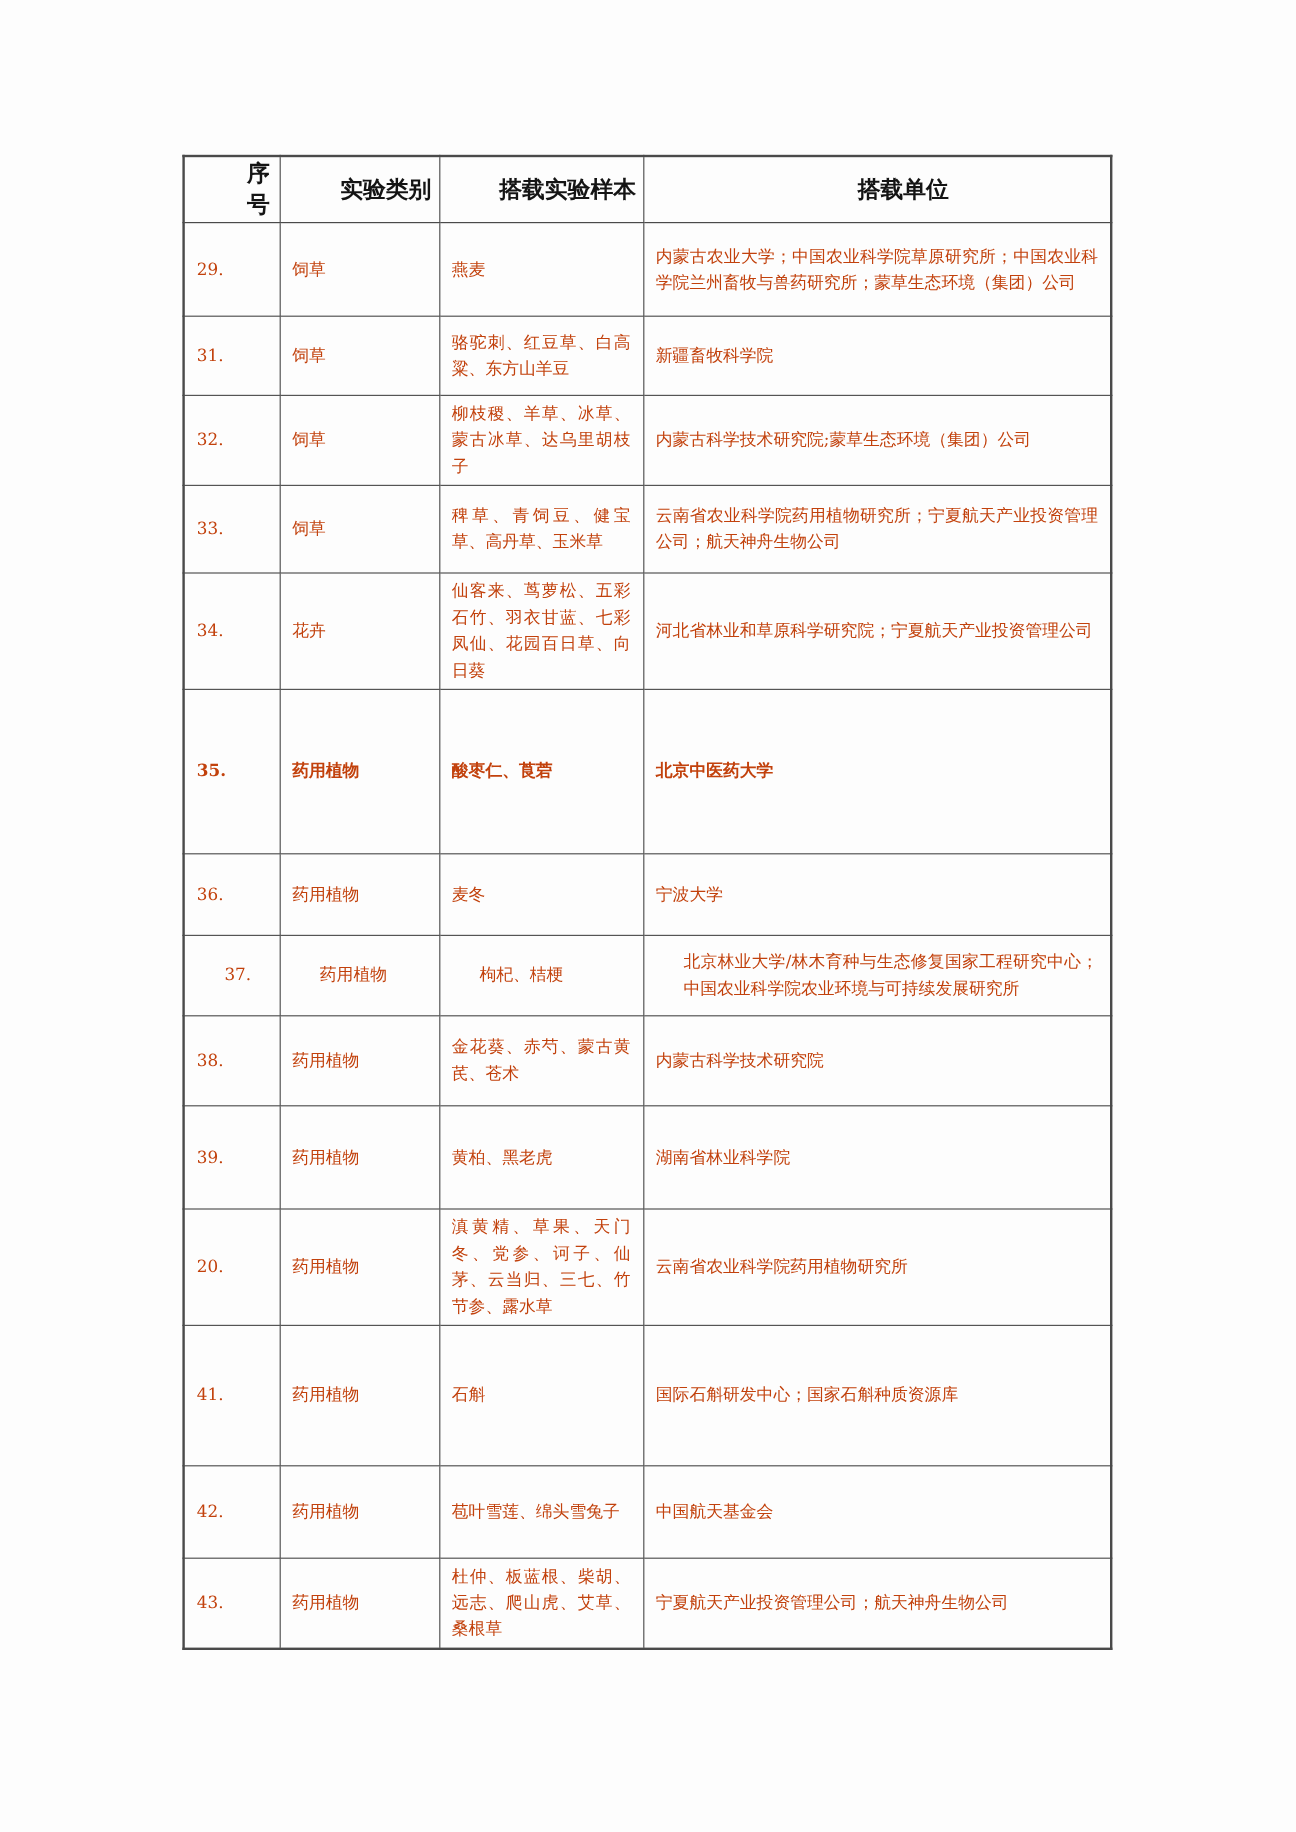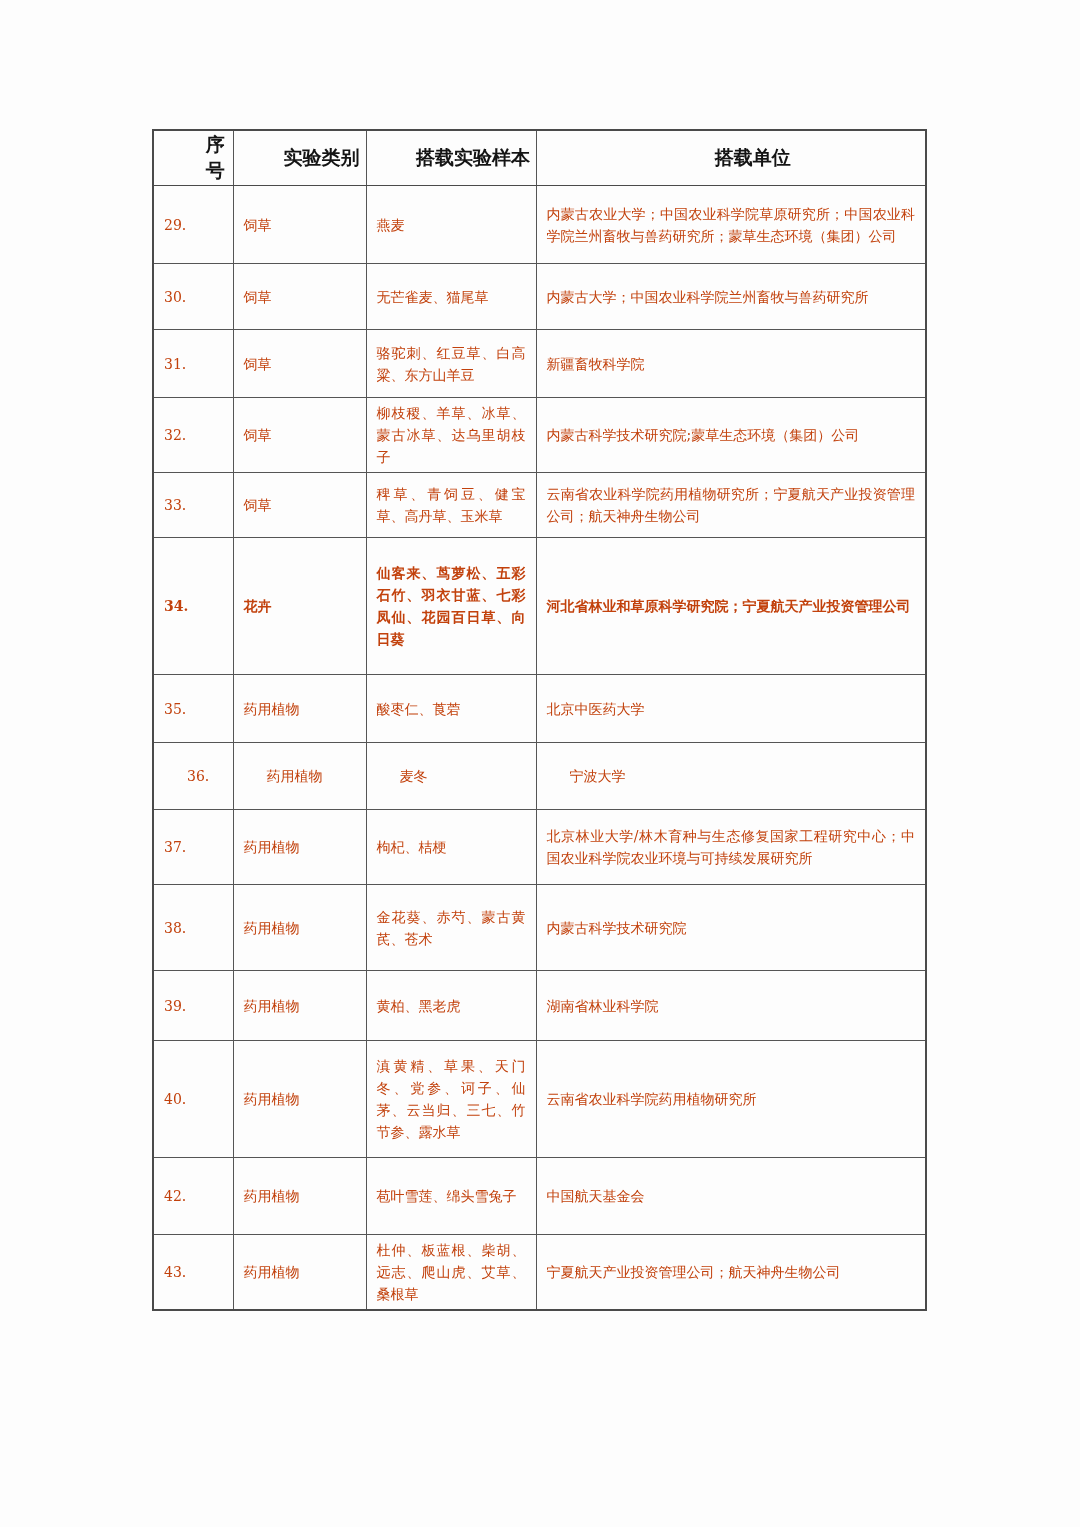--- a/index.html
+++ b/index.html
@@ -91,26 +91,20 @@
       </tr>
     </thead>
     <tbody>
       <tr>
         <td class="no-cell">29.</td>
         <td class="cat-cell">饲草</td>
         <td class="sample-cell">燕麦</td>
         <td class="unit-cell">内蒙古农业大学；中国农业科学院草原研究所；中国农业科学院兰州畜牧与兽药研究所；蒙草生态环境（集团）公司</td>
       </tr>
       <tr>
-        <td class="no-cell">30.</td>
-        <td class="cat-cell">饲草</td>
-        <td class="sample-cell">无芒雀麦、猫尾草</td>
-        <td class="unit-cell">内蒙古大学；中国农业科学院兰州畜牧与兽药研究所</td>
-      </tr>
-      <tr>
         <td class="no-cell">31.</td>
         <td class="cat-cell">饲草</td>
         <td class="sample-cell">骆驼刺、红豆草、白高粱、东方山羊豆</td>
         <td class="unit-cell">新疆畜牧科学院</td>
       </tr>
       <tr>
         <td class="no-cell">32.</td>
         <td class="cat-cell">饲草</td>
         <td class="sample-cell">柳枝稷、羊草、冰草、蒙古冰草、达乌里胡枝子</td>
         <td class="unit-cell">内蒙古科学技术研究院;蒙草生态环境（集团）公司</td>
@@ -151,24 +145,30 @@
         <td class="sample-cell">金花葵、赤芍、蒙古黄芪、苍术</td>
         <td class="unit-cell">内蒙古科学技术研究院</td>
       </tr>
       <tr>
         <td class="no-cell">39.</td>
         <td class="cat-cell">药用植物</td>
         <td class="sample-cell">黄柏、黑老虎</td>
         <td class="unit-cell">湖南省林业科学院</td>
       </tr>
       <tr>
-        <td class="no-cell">40.</td>
+        <td class="no-cell">20.</td>
         <td class="cat-cell">药用植物</td>
         <td class="sample-cell">滇黄精、草果、天门冬、党参、诃子、仙茅、云当归、三七、竹节参、露水草</td>
         <td class="unit-cell">云南省农业科学院药用植物研究所</td>
+      </tr>
+      <tr>
+        <td class="no-cell">41.</td>
+        <td class="cat-cell">药用植物</td>
+        <td class="sample-cell">石斛</td>
+        <td class="unit-cell">国际石斛研发中心；国家石斛种质资源库</td>
       </tr>
       <tr>
         <td class="no-cell">42.</td>
         <td class="cat-cell">药用植物</td>
         <td class="sample-cell">苞叶雪莲、绵头雪兔子</td>
         <td class="unit-cell">中国航天基金会</td>
       </tr>
       <tr>
         <td class="no-cell">43.</td>
         <td class="cat-cell">药用植物</td>

